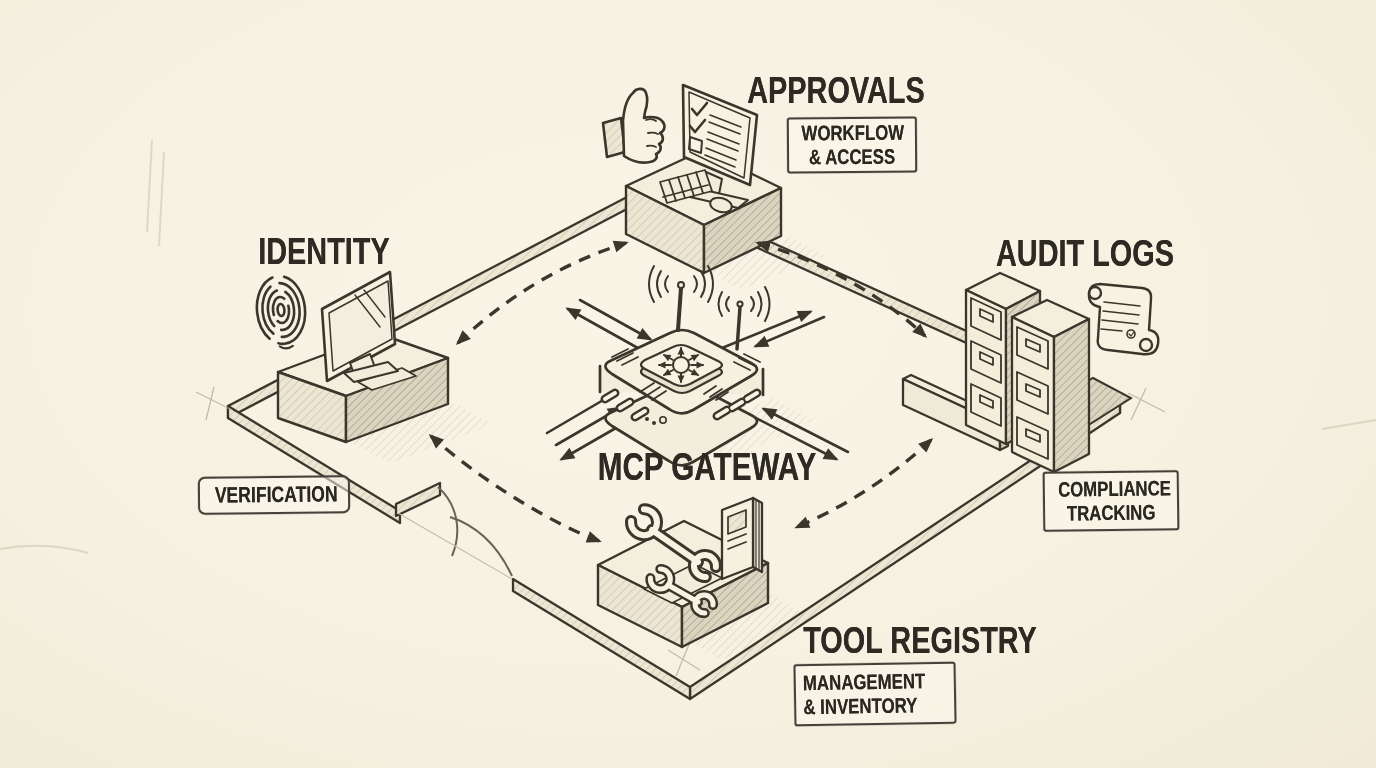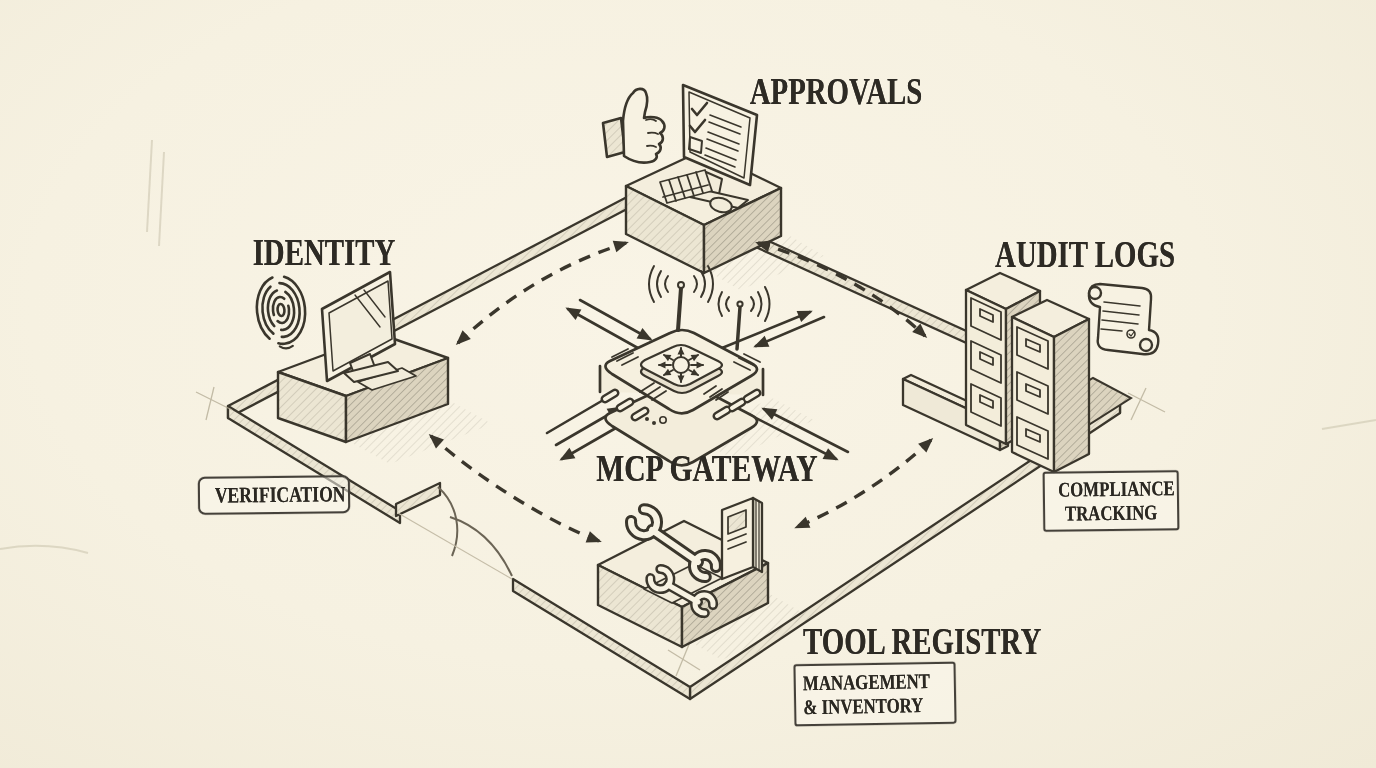--- a/index.html
+++ b/index.html
@@ -1,19 +1,19 @@
 <!DOCTYPE html>
 <html><head>
 <meta charset="utf-8">
 <style>
   html,body{margin:0;padding:0;background:#e8e2d2;}
   .stage{
     position:relative;width:1376px;height:768px;overflow:hidden;
     background:radial-gradient(ellipse at 45% 40%, #f9f4e6 0%, #f6f1e1 55%, #f0ead7 100%);
-    font-family:Liberation Serif, serif;
+    font-family:Liberation Sans, sans-serif;
   }
   .stage svg{position:absolute;left:0;top:0;}
   .ttl{
     position:absolute;font-weight:700;color:#2d2a24;text-align:center;
     transform:scaleX(.78);transform-origin:center;letter-spacing:0px;
     text-shadow:0 0 .7px rgba(45,42,36,.85);white-space:nowrap;
   }
   .t-approvals{left:716px;top:70px;width:240px;font-size:37px;}
   .t-identity{left:204px;top:231px;width:240px;font-size:37px;}
   .t-audit{left:965px;top:233px;width:240px;font-size:37px;}
@@ -358,20 +358,24 @@
     </g>
   </g>
 </svg>
 
   <div class="ttl t-approvals">APPROVALS</div>
   <div class="ttl t-identity">IDENTITY</div>
   <div class="ttl t-audit">AUDIT LOGS</div>
   <div class="ttl t-tools">TOOL REGISTRY</div>
   <div class="ttl t-gateway">MCP GATEWAY</div>
 
+  <div class="badge b-workflow">
+    <span>WORKFLOW</span>
+    <span>&amp; ACCESS</span>
+  </div>
   <div class="badge b-verification">
     <span>VERIFICATION</span>
   </div>
   <div class="badge b-compliance">
     <span>COMPLIANCE</span>
     <span>TRACKING</span>
   </div>
   <div class="badge b-management">
     <span>MANAGEMENT</span>
     <span>&amp; INVENTORY</span>

